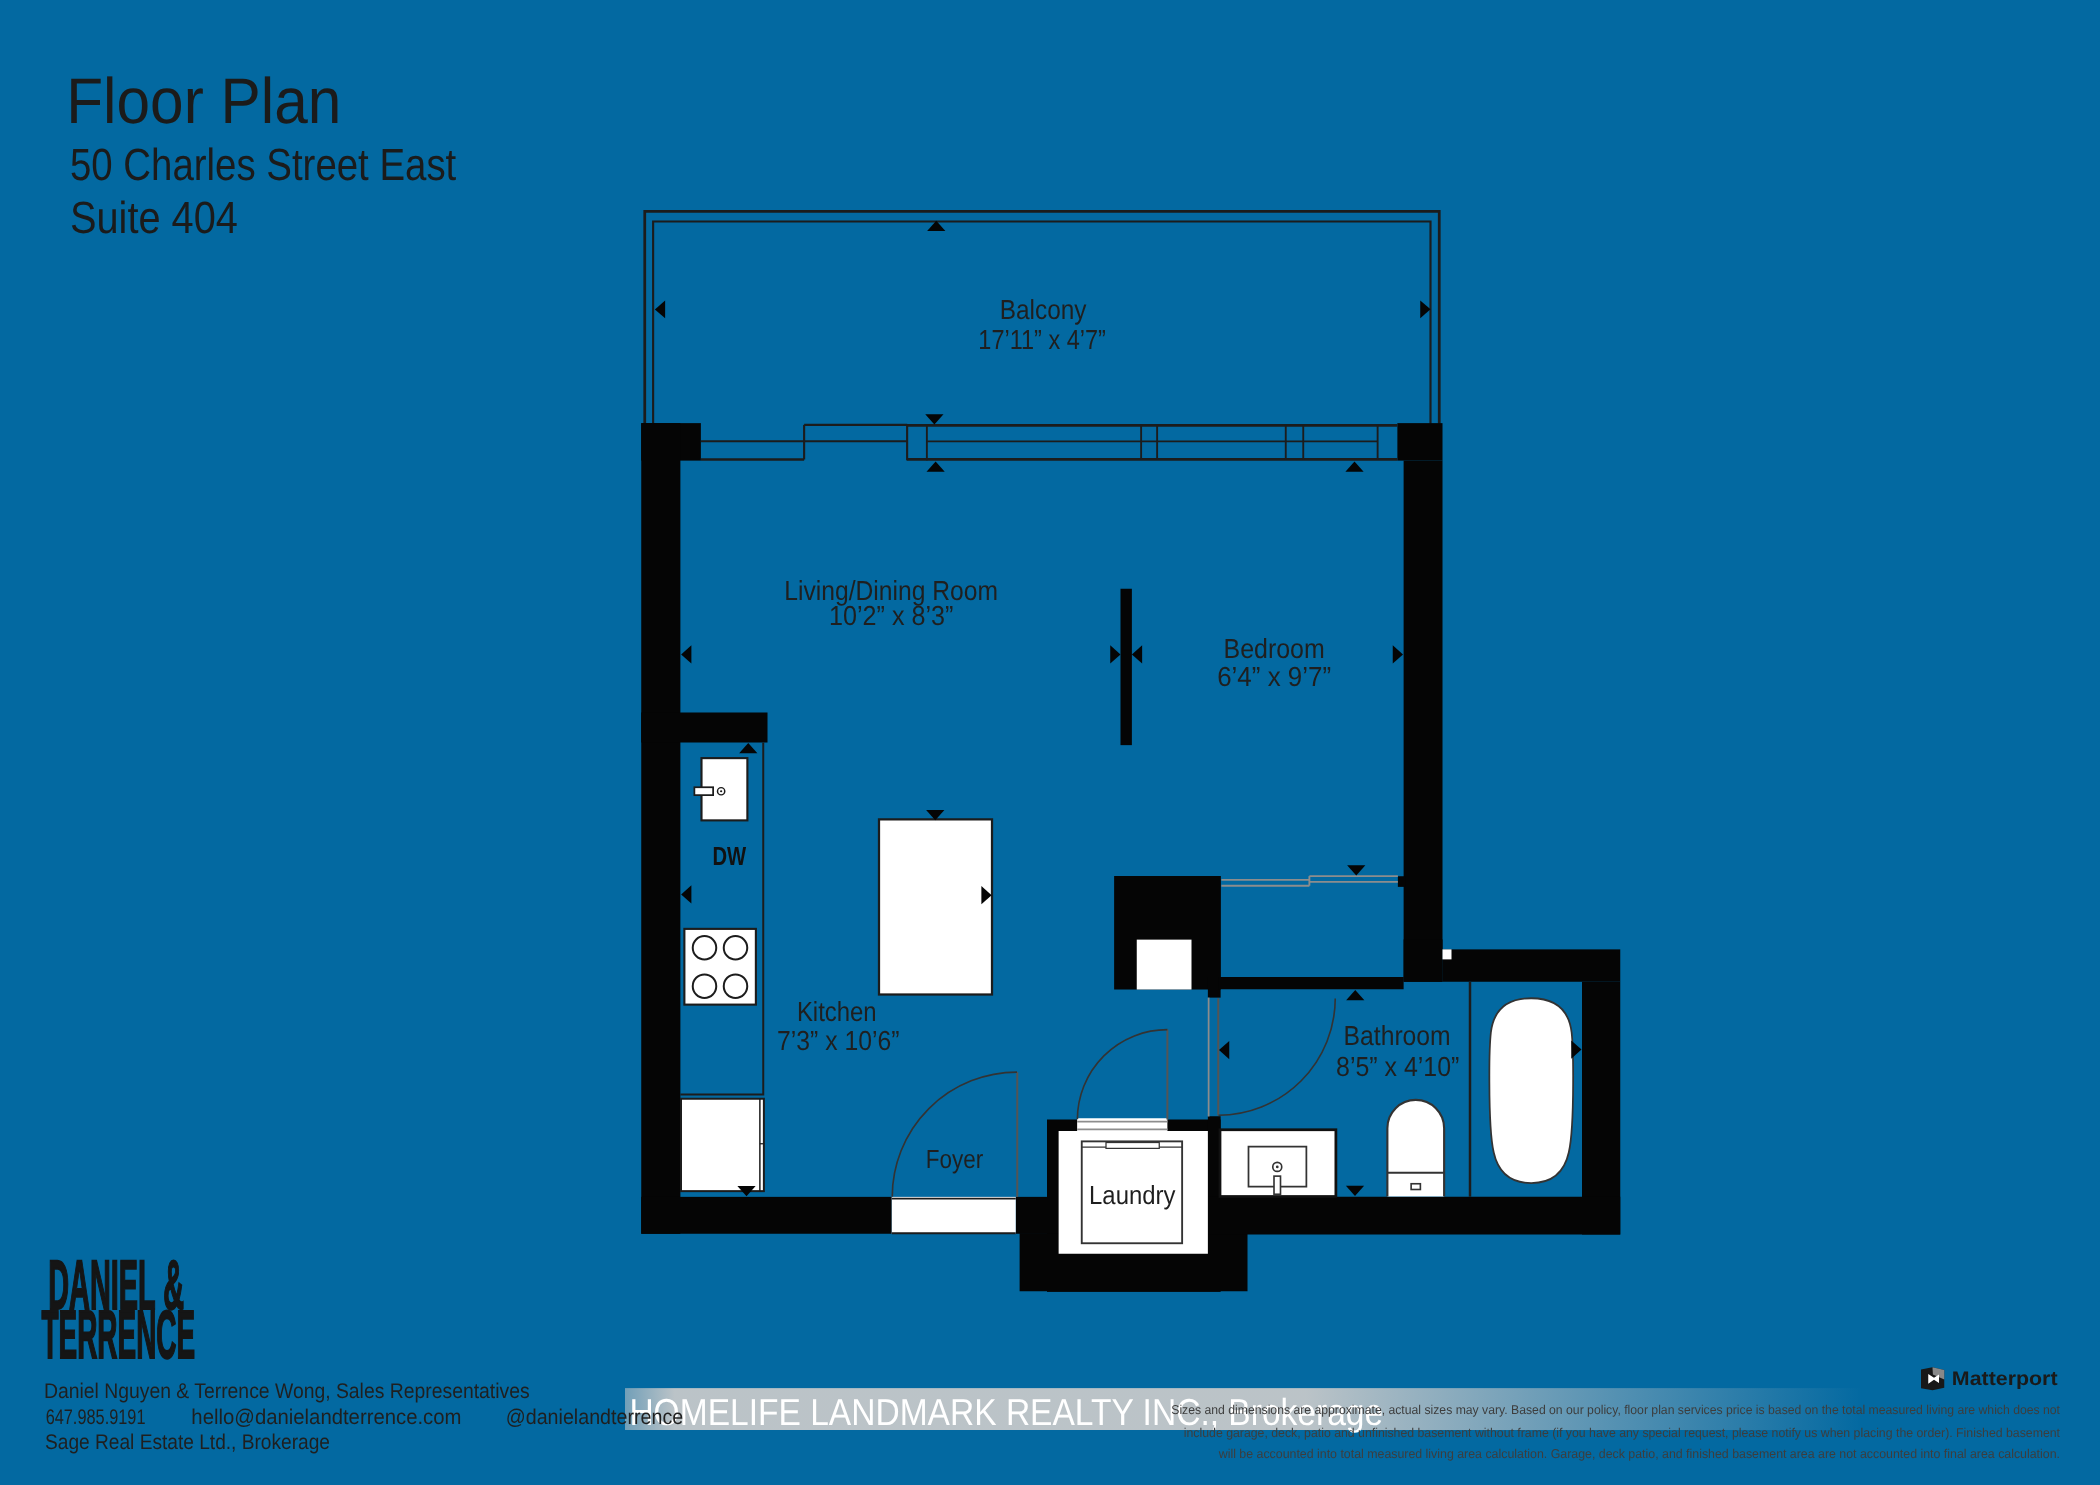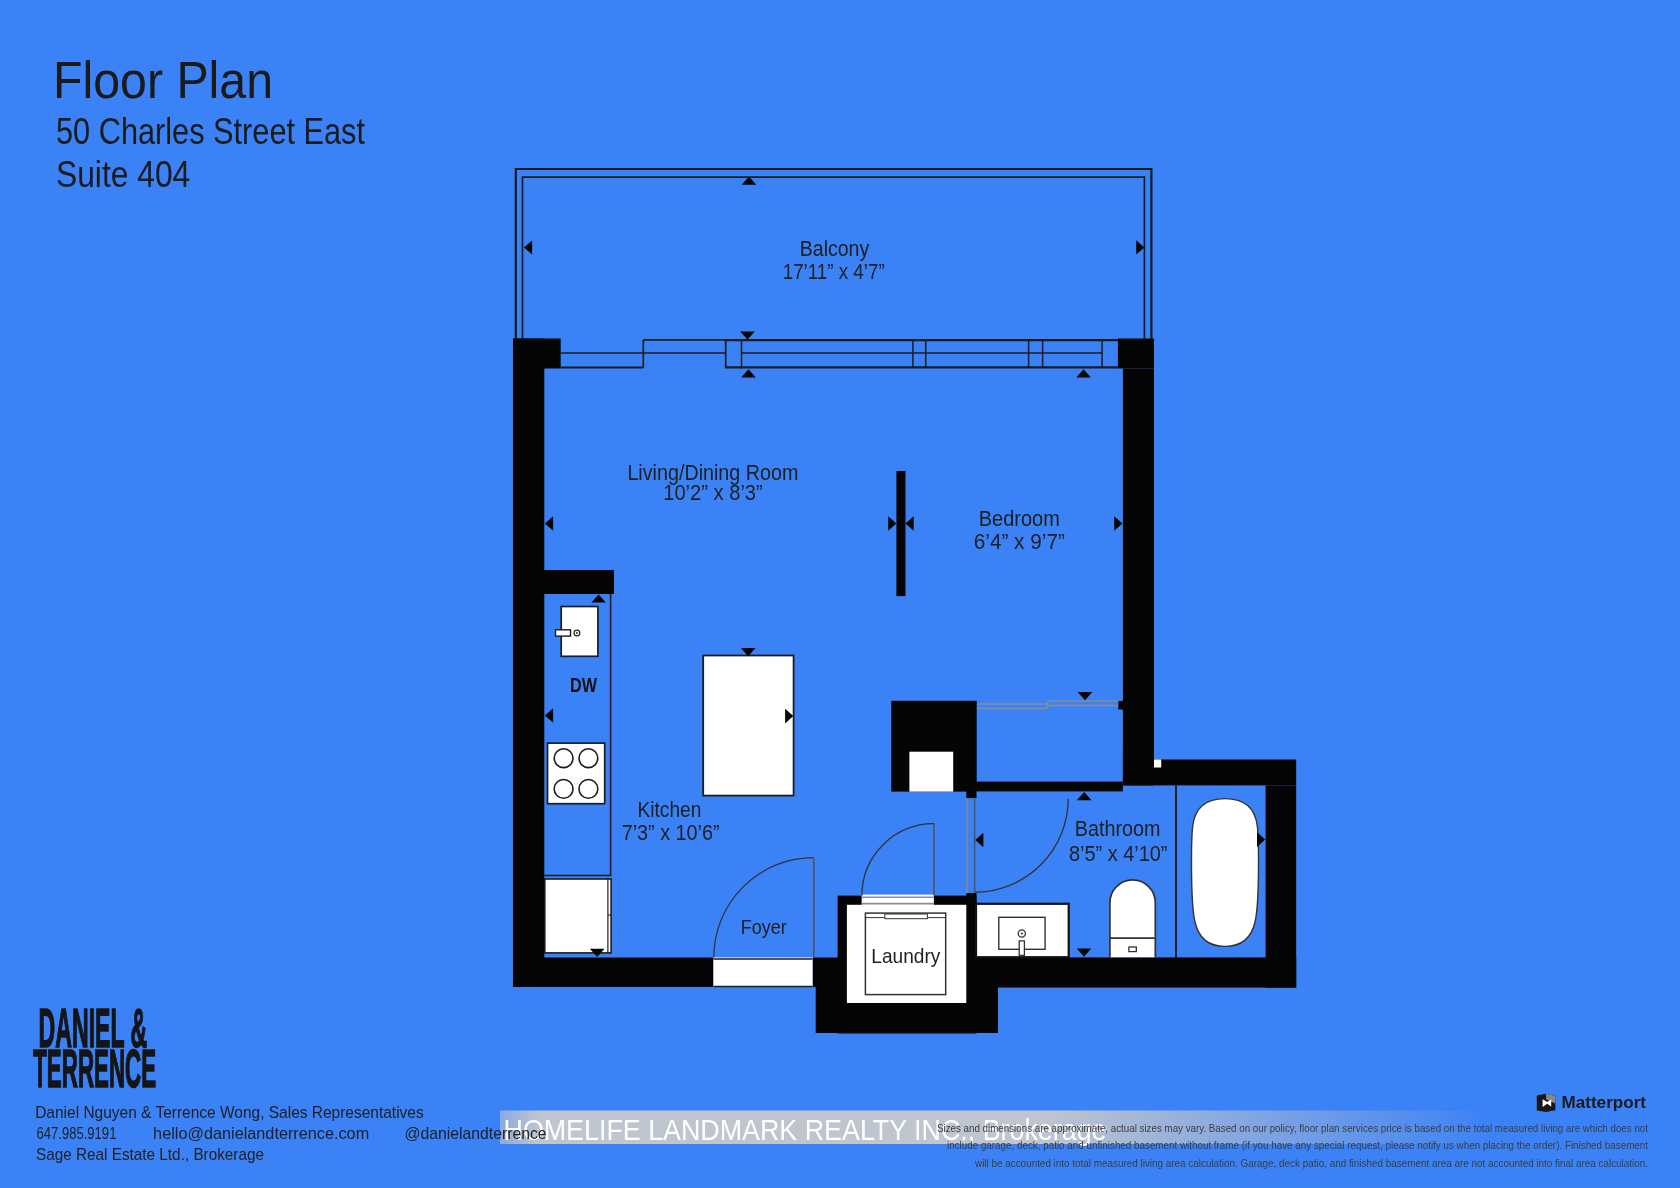--- a/index.html
+++ b/index.html
@@ -1,17 +1,17 @@
 <!DOCTYPE html>
 <html><head>
 <meta charset="utf-8">
 <title>Floor Plan</title>
 <style>
 html,body{margin:0;padding:0;background:#ffffff;}
-#page{position:relative;width:1680px;height:1188px;background:#3b82f6;overflow:hidden;will-change:transform;}
+#page{position:relative;width:1680px;height:1188px;background:#0369a1;overflow:hidden;will-change:transform;}
 svg text{font-family:"Liberation Sans",sans-serif;}
 </style>
 </head>
 <body>
 <div id="page">
 <svg width="1680" height="1188" viewBox="0 0 1680 1188">
 
 <text x="53" y="98" font-size="51.5" fill="#1b1b1b" textLength="220" lengthAdjust="spacingAndGlyphs">Floor Plan</text>
 
 <text x="56" y="144" font-size="36" fill="#1b1b1b" textLength="309" lengthAdjust="spacingAndGlyphs">50 Charles Street East</text>

